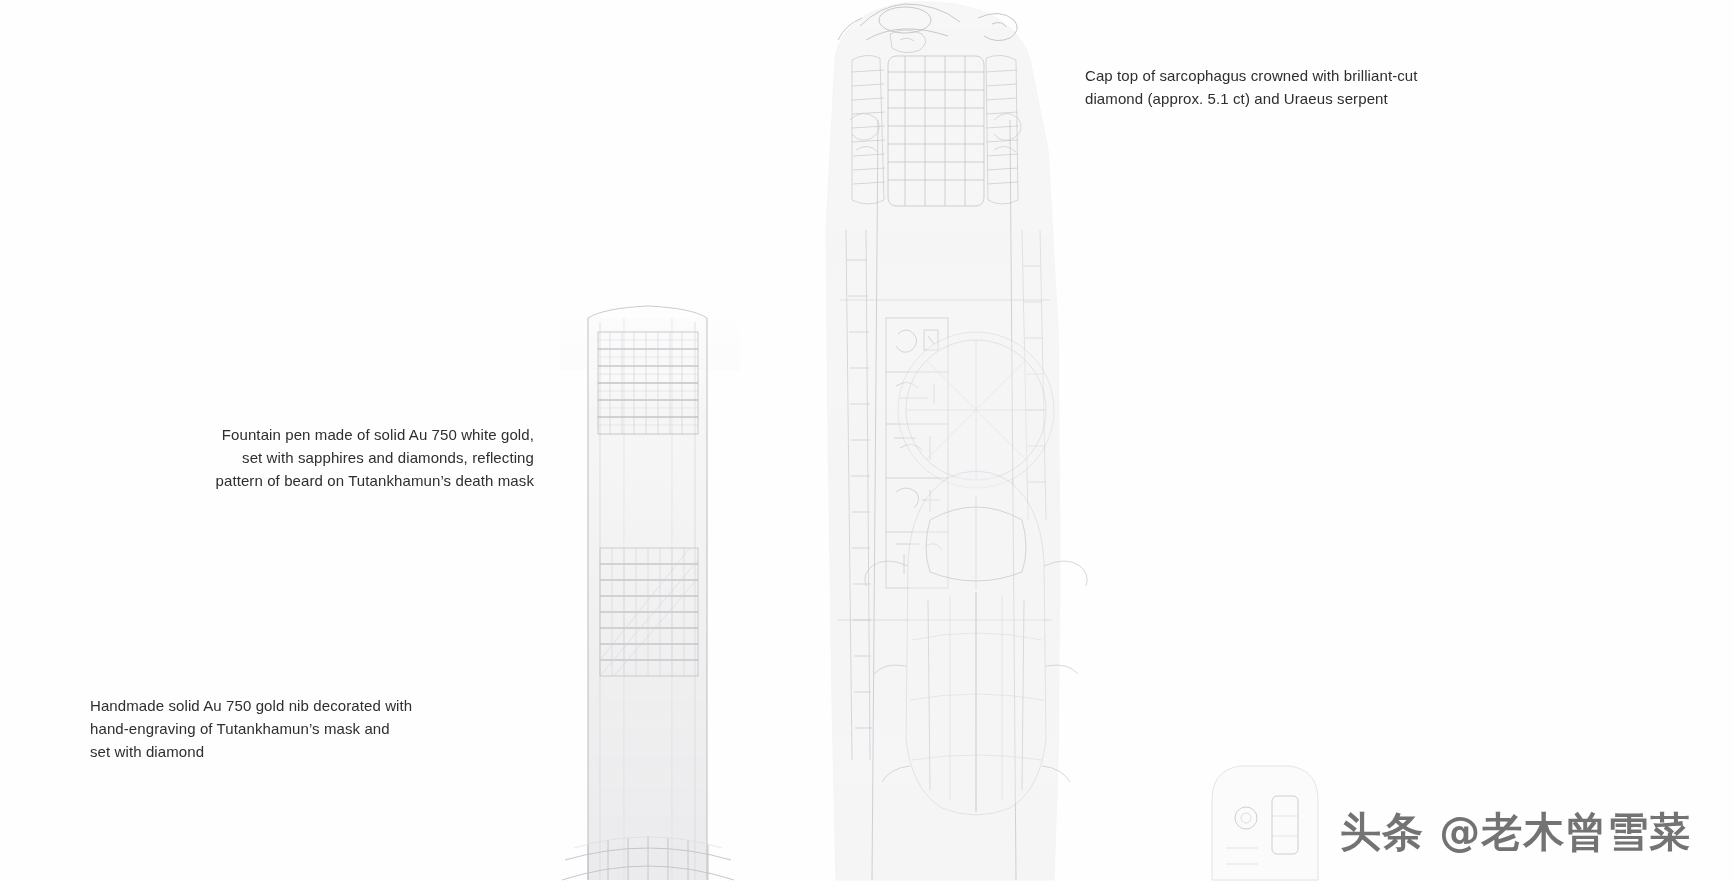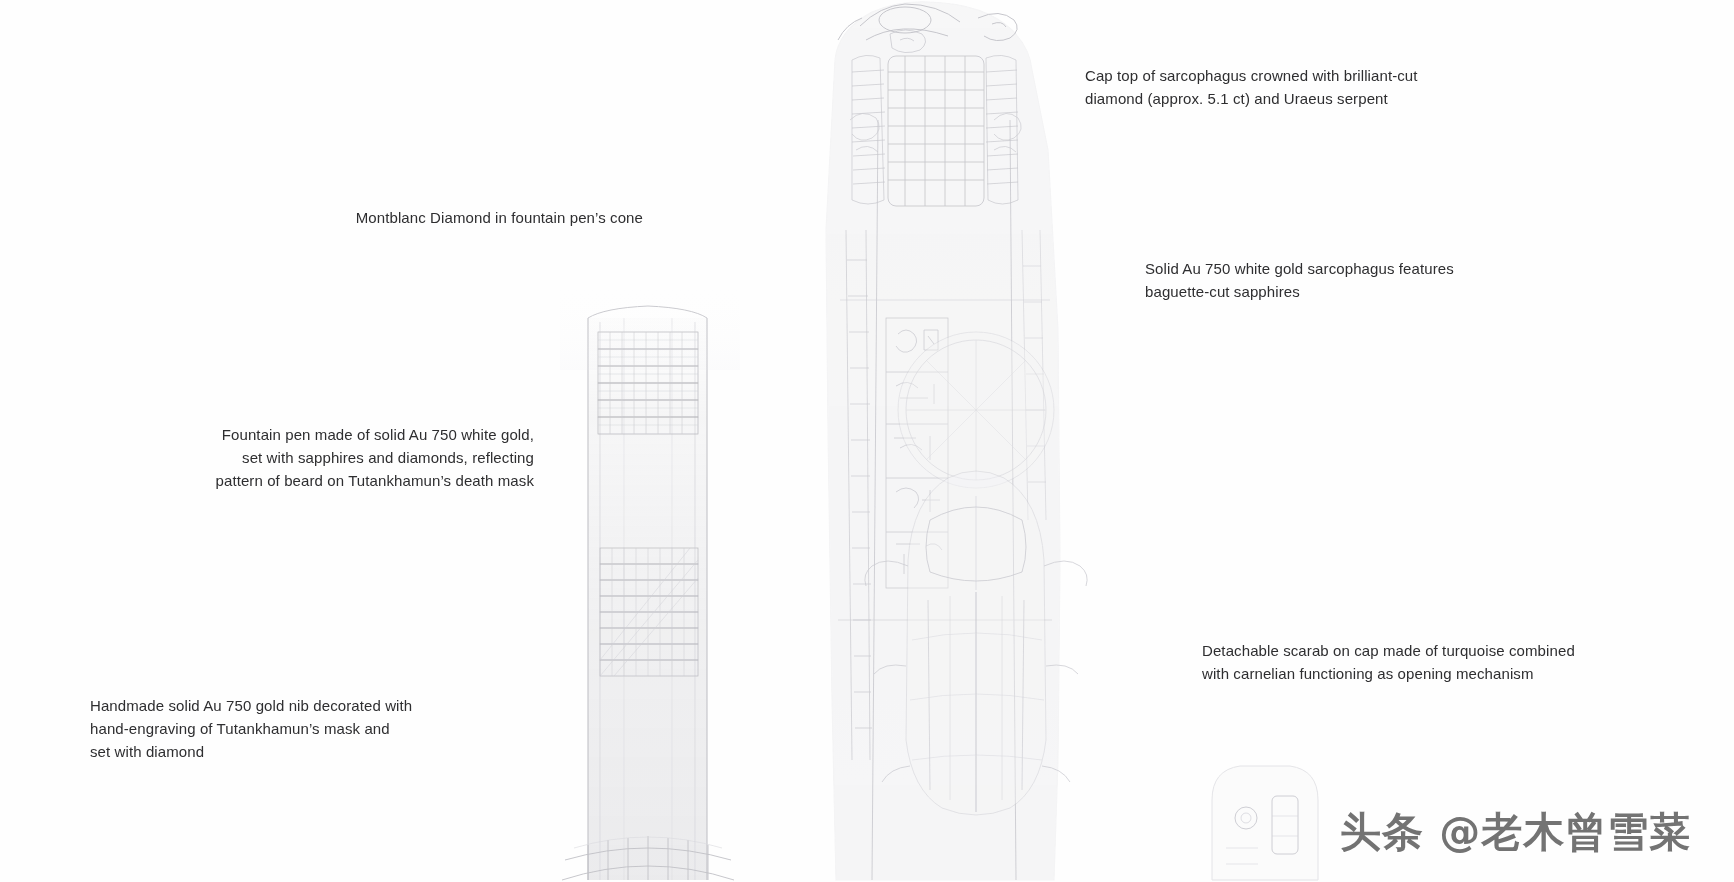--- a/index.html
+++ b/index.html
@@ -258,34 +258,29 @@
         <circle cx="1246" cy="818" r="5" fill="none" stroke="#cfcfd5" stroke-width="0.7"></circle>
         <rect x="1272" y="796" width="26" height="58" rx="5" fill="none" stroke="#c6c6cd" stroke-width="0.9"></rect>
         <path d="M1272 816 L1298 816 M1272 836 L1298 836" stroke="#d4d4da" stroke-width="0.6" fill="none"></path>
         <path d="M1226 848 L1258 848 M1226 864 L1258 864" stroke="#d4d4da" stroke-width="0.6" fill="none"></path>
       </g>
 
       <rect x="560" y="280" width="180" height="90" fill="url(#ghost)" opacity="0.25"></rect>
     </svg>
   </div>
 
-  <div class="annot right" id="annot-pen-cone">Montblanc Diamond in fountain pen’s cone</div>
 
   <div class="annot right" id="annot-pen-body">Fountain pen made of solid Au 750 white gold,
 set with sapphires and diamonds, reflecting
 pattern of beard on Tutankhamun’s death mask</div>
 
   <div class="annot right" id="annot-nib">Handmade solid Au 750 gold nib decorated with
 hand-engraving of Tutankhamun’s mask and
 set with diamond</div>
 
   <div class="annot left" id="annot-cap-top">Cap top of sarcophagus crowned with brilliant-cut
 diamond (approx. 5.1 ct) and Uraeus serpent</div>
 
-  <div class="annot left" id="annot-sarcophagus">Solid Au 750 white gold sarcophagus features
-baguette-cut sapphires</div>
-
-  <div class="annot left" id="annot-scarab">Detachable scarab on cap made of turquoise combined
-with carnelian functioning as opening mechanism</div>
+
 
   <div id="watermark">头条 @老木曾雪菜</div>
 
 </div>
 
 </body></html>

